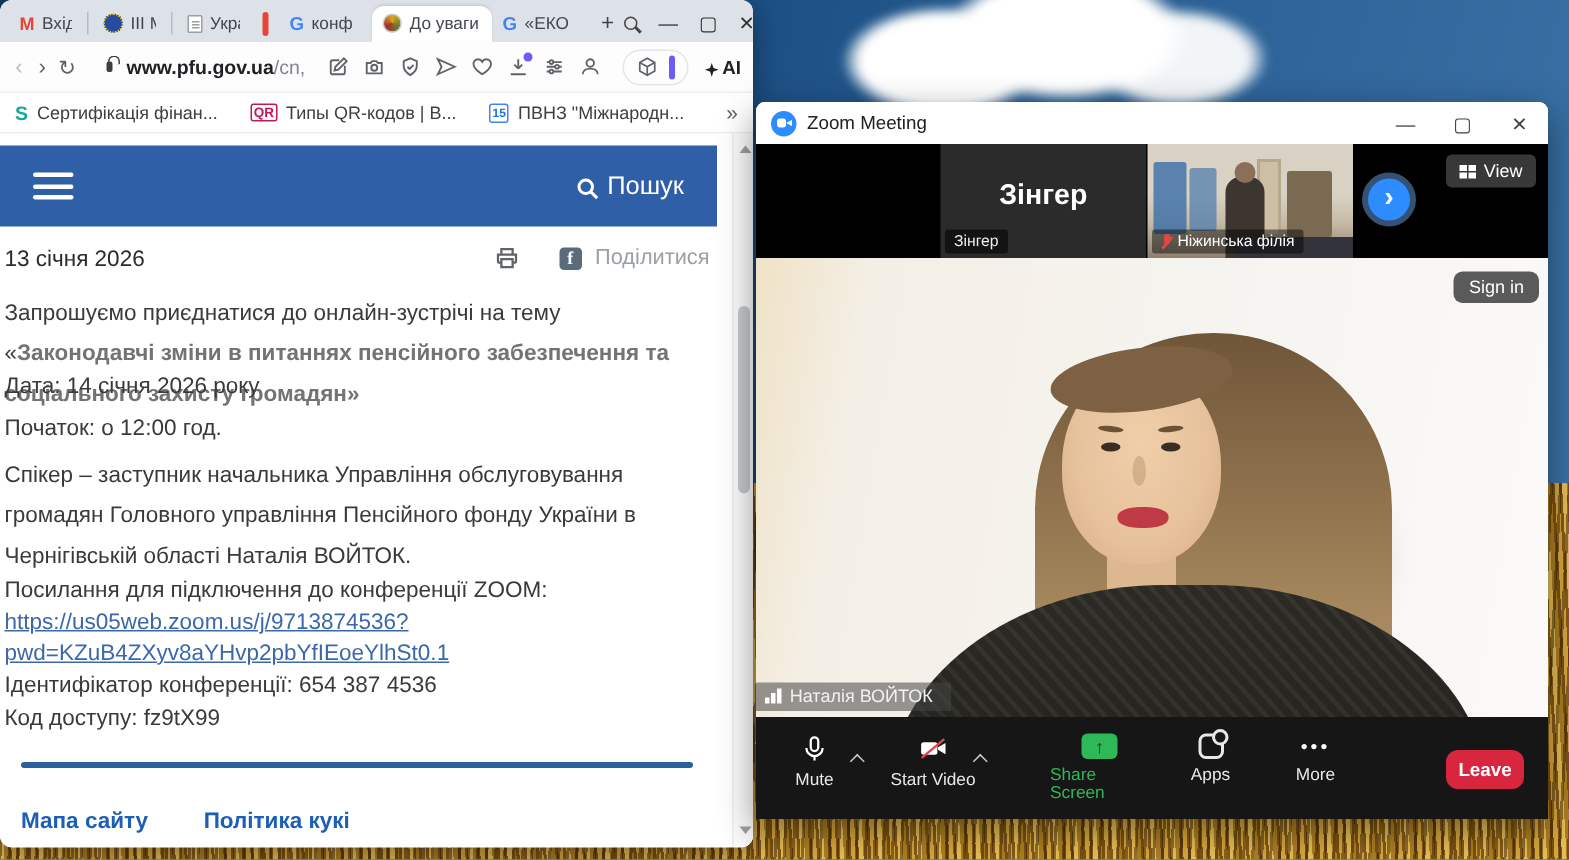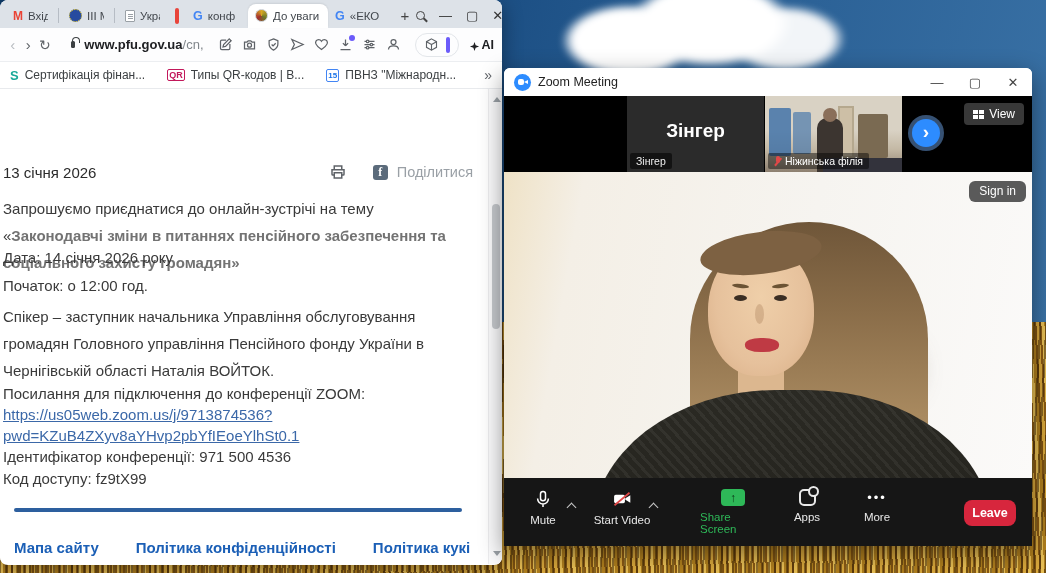--- a/index.html
+++ b/index.html
@@ -312,20 +312,31 @@
       <span class="bm-more">»</span>
     </div>
 
     <div class="content">
       <div class="pg-scrollbar">
         <span class="arr-up"></span>
         <span class="pg-thumb"></span>
         <span class="arr-dn"></span>
       </div>
 
+      <div class="site-header">
+        <div class="burger">
+            <span></span>
+            <span></span>
+            <span></span>
+          </div>
+        <div class="hdr-search">
+          <span class="mag-w"></span>
+          <span>Пошук</span>
+        </div>
+      </div>
 
       <div class="date-row">
         <span>13 січня 2026</span>
         <span class="d-group">
           <svg class="print-ic" width="18" height="18" viewBox="0 0 24 24" fill="none" stroke="#5f6368" stroke-width="2">
               <path d="M7 8V4h10v4M7 16H5a1 1 0 01-1-1V9h16v6a1 1 0 01-1 1h-2"></path>
               <path d="M7 13h10v7H7z"></path>
             </svg>
           <span class="fb-ic">f</span>
           <span class="share-lbl">Поділитися</span>
@@ -333,28 +344,27 @@
       </div>
 
       <div class="article">
         <p class="p1"><span>Запрошуємо приєднатися до онлайн-зустрічі на тему «</span><b>Законодавчі зміни в питаннях пенсійного забезпечення та соціального захисту громадян</b><b>»</b></p>
         <div class="ln" style="top:160px">Дата: 14 січня 2026 року</div>
         <div class="ln" style="top:188px">Початок: о 12:00 год.</div>
         <p class="speaker">Спікер – заступник начальника Управління обслуговування громадян Головного управління Пенсійного фонду України в Чернігівській області Наталія ВОЙТОК.</p>
         <div class="ln" style="top:296px">Посилання для підключення до конференції ZOOM:</div>
         <div class="ln" style="top:317px"><a class="a-link">https://us05web.zoom.us/j/9713874536?</a></div>
         <div class="ln" style="top:338px"><a class="a-link">pwd=KZuB4ZXyv8aYHvp2pbYfIEoeYlhSt0.1</a></div>
-        <div class="ln" style="top:359px">Ідентифікатор конференції: 971 500 4536</div>
+        <div class="ln" style="top:359px">Ідентифікатор конференції: 654 387 4536</div>
         <div class="ln" style="top:381px">Код доступу: fz9tX99</div>
       </div>
 
       <div class="rule"></div>
       <div class="f-links">
         <span>Мапа сайту</span>
-        <span>Політика конфіденційності</span>
         <span>Політика кукі</span>
       </div>
     </div>
   </div>
 
   <div class="zoomwin">
     <div class="z-title">
       <span class="zm-logo"></span>
       <span class="t">Zoom Meeting</span>
       <span class="z-ctl">
@@ -398,20 +408,28 @@
       <div class="brow l"></div>
       <div class="brow r"></div>
       <div class="eye l"></div>
       <div class="eye r"></div>
       <div class="nose"></div>
       <div class="lips"></div>
       <div class="sweater"></div>
 
       <span class="signin">Sign in</span>
 
+      <div class="spk-label">
+        <span class="bars">
+            <i></i>
+            <i></i>
+            <i></i>
+          </span>
+        <span>Наталія ВОЙТОК</span>
+      </div>
     </div>
 
     <div class="z-toolbar">
       <div class="tbi tb-mute">
         <svg width="20" height="20" viewBox="0 0 24 24" fill="none" stroke="#fff" stroke-width="1.8">
             <rect x="9" y="3" width="6" height="11" rx="3"></rect>
             <path d="M5.5 11.5a6.5 6.5 0 0013 0M12 18v3.5"></path>
           </svg>
         <span>Mute</span>
       </div>

